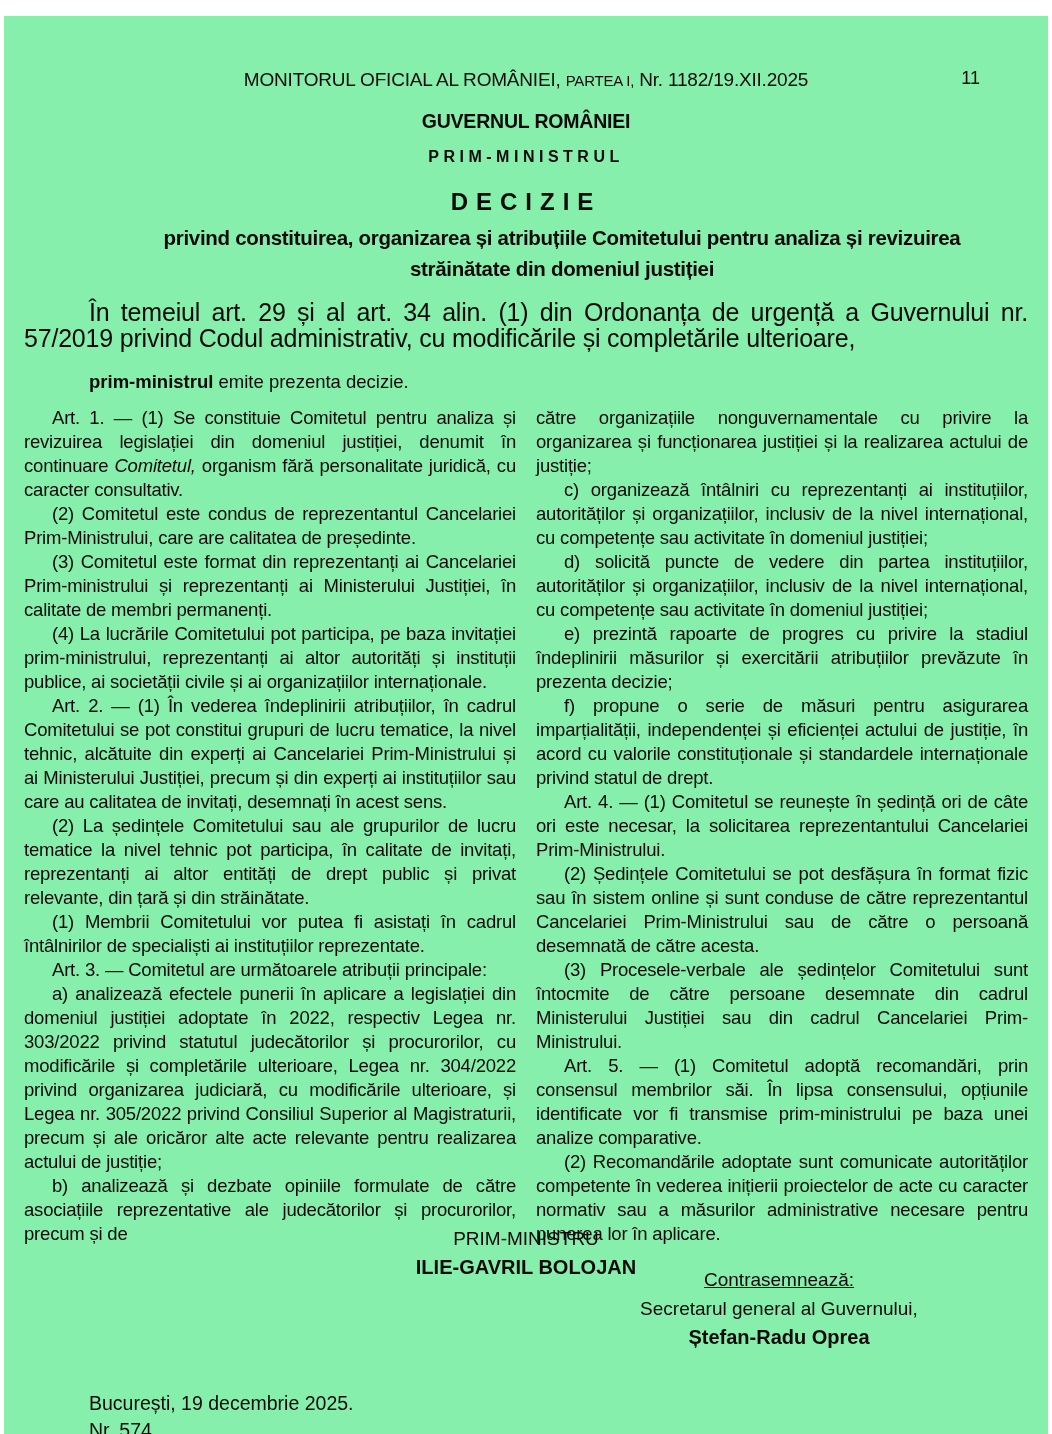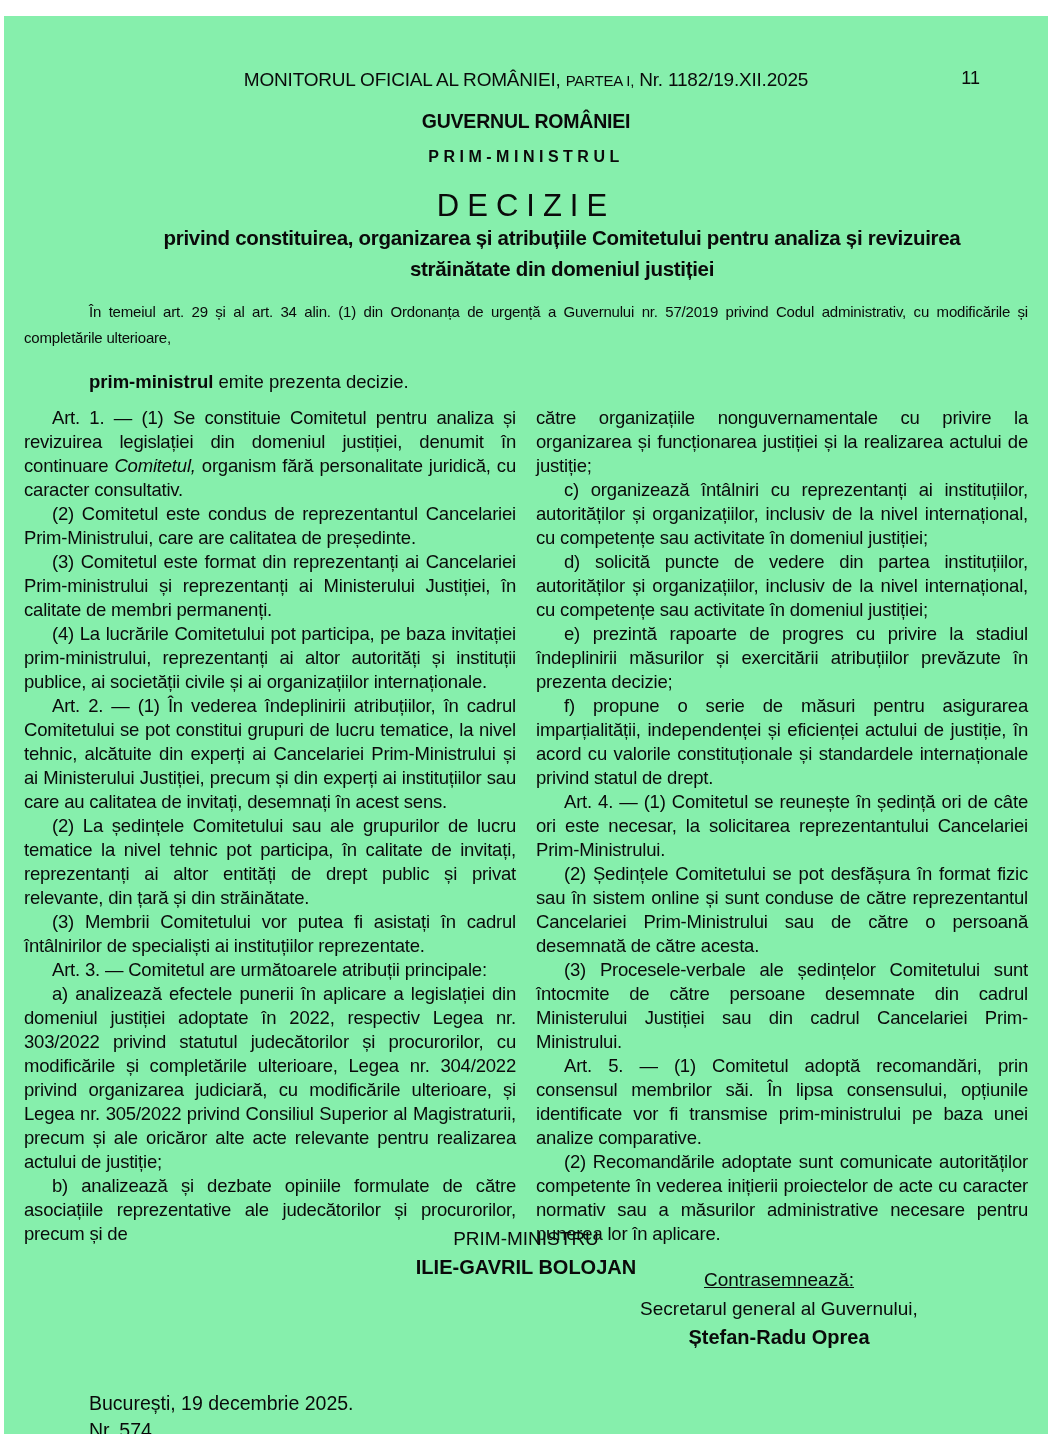--- a/index.html
+++ b/index.html
@@ -42,22 +42,22 @@
     top: 132px; left: 0; width: 100%;
     text-align: center;
     font-weight: bold;
     font-size: 16px;
     letter-spacing: 4.5px;
   }
   .doctype {
     position: absolute;
     top: 172px; left: 0; width: 100%;
     text-align: center;
-    font-weight: normal;
-    font-size: 31px;
+    font-weight: bold;
+    font-size: 24px;
     letter-spacing: 8px;
   }
   .doc-title {
     position: absolute;
     top: 206px; left: 0; width: 100%;
     text-align: center;
     font-weight: bold;
     font-size: 20.5px;
     line-height: 31px;
     letter-spacing: -0.3px;
@@ -65,21 +65,21 @@
   }
   
   .content {
     position: absolute;
     top: 283px; left: 20px; right: 20px;
   }
   .preamble {
     margin: 0;
     text-align: justify;
     text-indent: 65px;
-    font-size: 15px;
+    font-size: 25px;
     line-height: 26px;
     letter-spacing: -0.2px;
   }
   .enacting {
     margin: 18px 0 0 0;
     text-indent: 65px;
     font-size: 18.5px;
     line-height: 26px;
   }
   .enacting .b { font-weight: bold; }
@@ -147,21 +147,21 @@
     <p class="enacting"><span class="b">prim-ministrul</span><span> emite prezenta decizie.</span></p>
 
     <div class="columns">
       <div class="col">
         <p><span>Art. 1. — (1) Se constituie Comitetul pentru analiza și revizuirea legislației din domeniul justiției, denumit în continuare </span><i>Comitetul,</i><span> organism fără personalitate juridică, cu caracter consultativ.</span></p>
         <p>(2) Comitetul este condus de reprezentantul Cancelariei Prim-Ministrului, care are calitatea de președinte.</p>
         <p>(3) Comitetul este format din reprezentanți ai Cancelariei Prim-ministrului și reprezentanți ai Ministerului Justiției, în calitate de membri permanenți.</p>
         <p>(4) La lucrările Comitetului pot participa, pe baza invitației prim-ministrului, reprezentanți ai altor autorități și instituții publice, ai societății civile și ai organizațiilor internaționale.</p>
         <p>Art. 2. — (1) În vederea îndeplinirii atribuțiilor, în cadrul Comitetului se pot constitui grupuri de lucru tematice, la nivel tehnic, alcătuite din experți ai Cancelariei Prim-Ministrului și ai Ministerului Justiției, precum și din experți ai instituțiilor sau care au calitatea de invitați, desemnați în acest sens.</p>
         <p>(2) La ședințele Comitetului sau ale grupurilor de lucru tematice la nivel tehnic pot participa, în calitate de invitați, reprezentanți ai altor entități de drept public și privat relevante, din țară și din străinătate.</p>
-        <p>(3) Membrii Comitetului vor putea fi asistați în cadrul întâlnirilor de specialiști ai instituțiilor reprezentate.</p>
+        <p>(1) Membrii Comitetului vor putea fi asistați în cadrul întâlnirilor de specialiști ai instituțiilor reprezentate.</p>
         <p>Art. 3. — Comitetul are următoarele atribuții principale:</p>
         <p>a) analizează efectele punerii în aplicare a legislației din domeniul justiției adoptate în 2022, respectiv Legea nr. 303/2022 privind statutul judecătorilor și procurorilor, cu modificările și completările ulterioare, Legea nr. 304/2022 privind organizarea judiciară, cu modificările ulterioare, și Legea nr. 305/2022 privind Consiliul Superior al Magistraturii, precum și ale oricăror alte acte relevante pentru realizarea actului de justiție;</p>
         <p>b) analizează și dezbate opiniile formulate de către asociațiile reprezentative ale judecătorilor și procurorilor, precum și de</p>
       </div>
       <div class="col">
         <p class="cont">către organizațiile nonguvernamentale cu privire la organizarea și funcționarea justiției și la realizarea actului de justiție;</p>
         <p>c) organizează întâlniri cu reprezentanți ai instituțiilor, autorităților și organizațiilor, inclusiv de la nivel internațional, cu competențe sau activitate în domeniul justiției;</p>
         <p>d) solicită puncte de vedere din partea instituțiilor, autorităților și organizațiilor, inclusiv de la nivel internațional, cu competențe sau activitate în domeniul justiției;</p>
         <p>e) prezintă rapoarte de progres cu privire la stadiul îndeplinirii măsurilor și exercitării atribuțiilor prevăzute în prezenta decizie;</p>
         <p>f) propune o serie de măsuri pentru asigurarea imparțialității, independenței și eficienței actului de justiție, în acord cu valorile constituționale și standardele internaționale privind statul de drept.</p>

